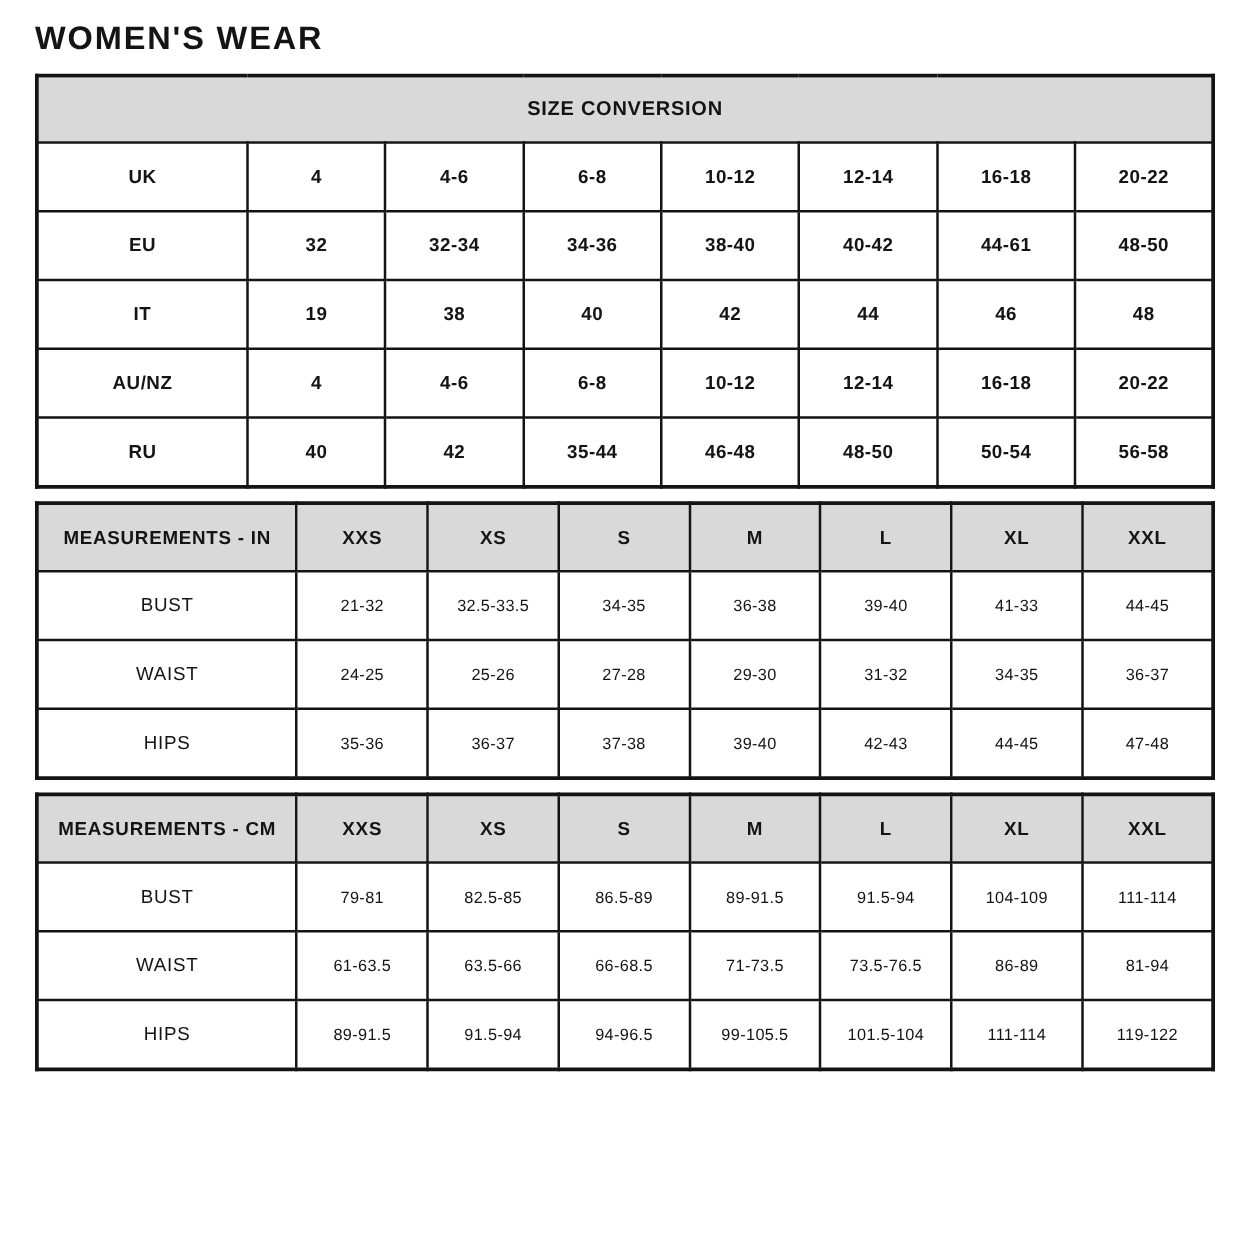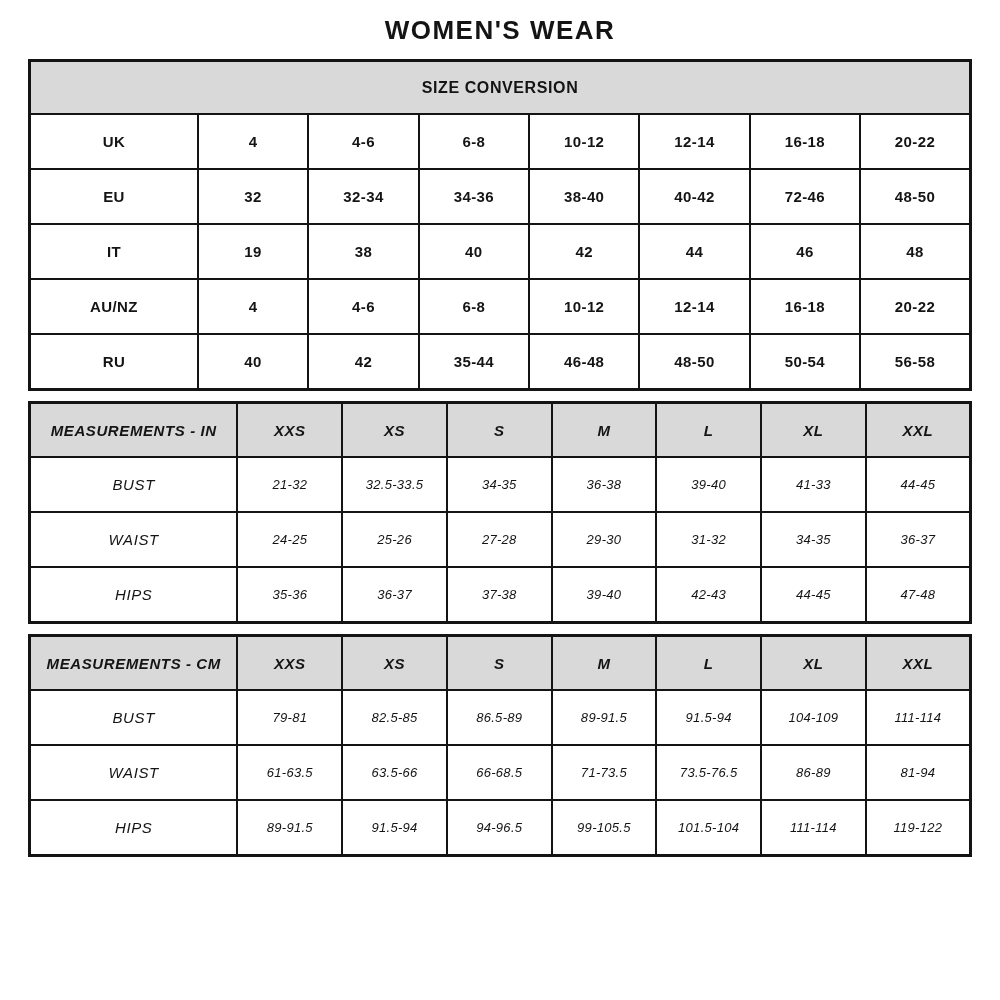--- a/index.html
+++ b/index.html
@@ -9,21 +9,21 @@
   }
   html,body{margin:0;padding:0;background:#ffffff;}
   body{
     width:1000px;height:1000px;
     font-family:"Liberation Sans",sans-serif;
     color:var(--text);
     -webkit-font-smoothing:antialiased;
   }
   .wrap{padding:0 28px;}
   .page-title{
-    text-align:center;
+    text-align:left;
     font-size:26px;
     font-weight:700;
     letter-spacing:1.5px;
     margin:0;
     padding:15px 0 13px 0;
   }
   table{
     width:100%;
     border-collapse:collapse;
     table-layout:fixed;
@@ -51,21 +51,21 @@
     font-weight:400;
     letter-spacing:0.6px;
   }
   .t1 tbody td{
     height:53px;
     font-size:15px;
     letter-spacing:0.4px;
     font-weight:bold;
   }
   
-  .tm{margin-top:10px;font-style:italic;}
+  .tm{margin-top:10px;}
   .tm col.c0{width:22.1%;}
   .tm thead th{
     background:var(--header-bg);
     height:52px;
     font-size:15px;
     font-weight:700;
     letter-spacing:0.6px;
   }
   .tm tbody td{
     height:53px;
@@ -111,21 +111,21 @@
           <td>16-18</td>
           <td>20-22</td>
         </tr>
         <tr>
           <td class="rowlabel">EU</td>
           <td>32</td>
           <td>32-34</td>
           <td>34-36</td>
           <td>38-40</td>
           <td>40-42</td>
-          <td>72-46</td>
+          <td>44-61</td>
           <td>48-50</td>
         </tr>
         <tr>
           <td class="rowlabel">IT</td>
           <td>19</td>
           <td>38</td>
           <td>40</td>
           <td>42</td>
           <td>44</td>
           <td>46</td>

